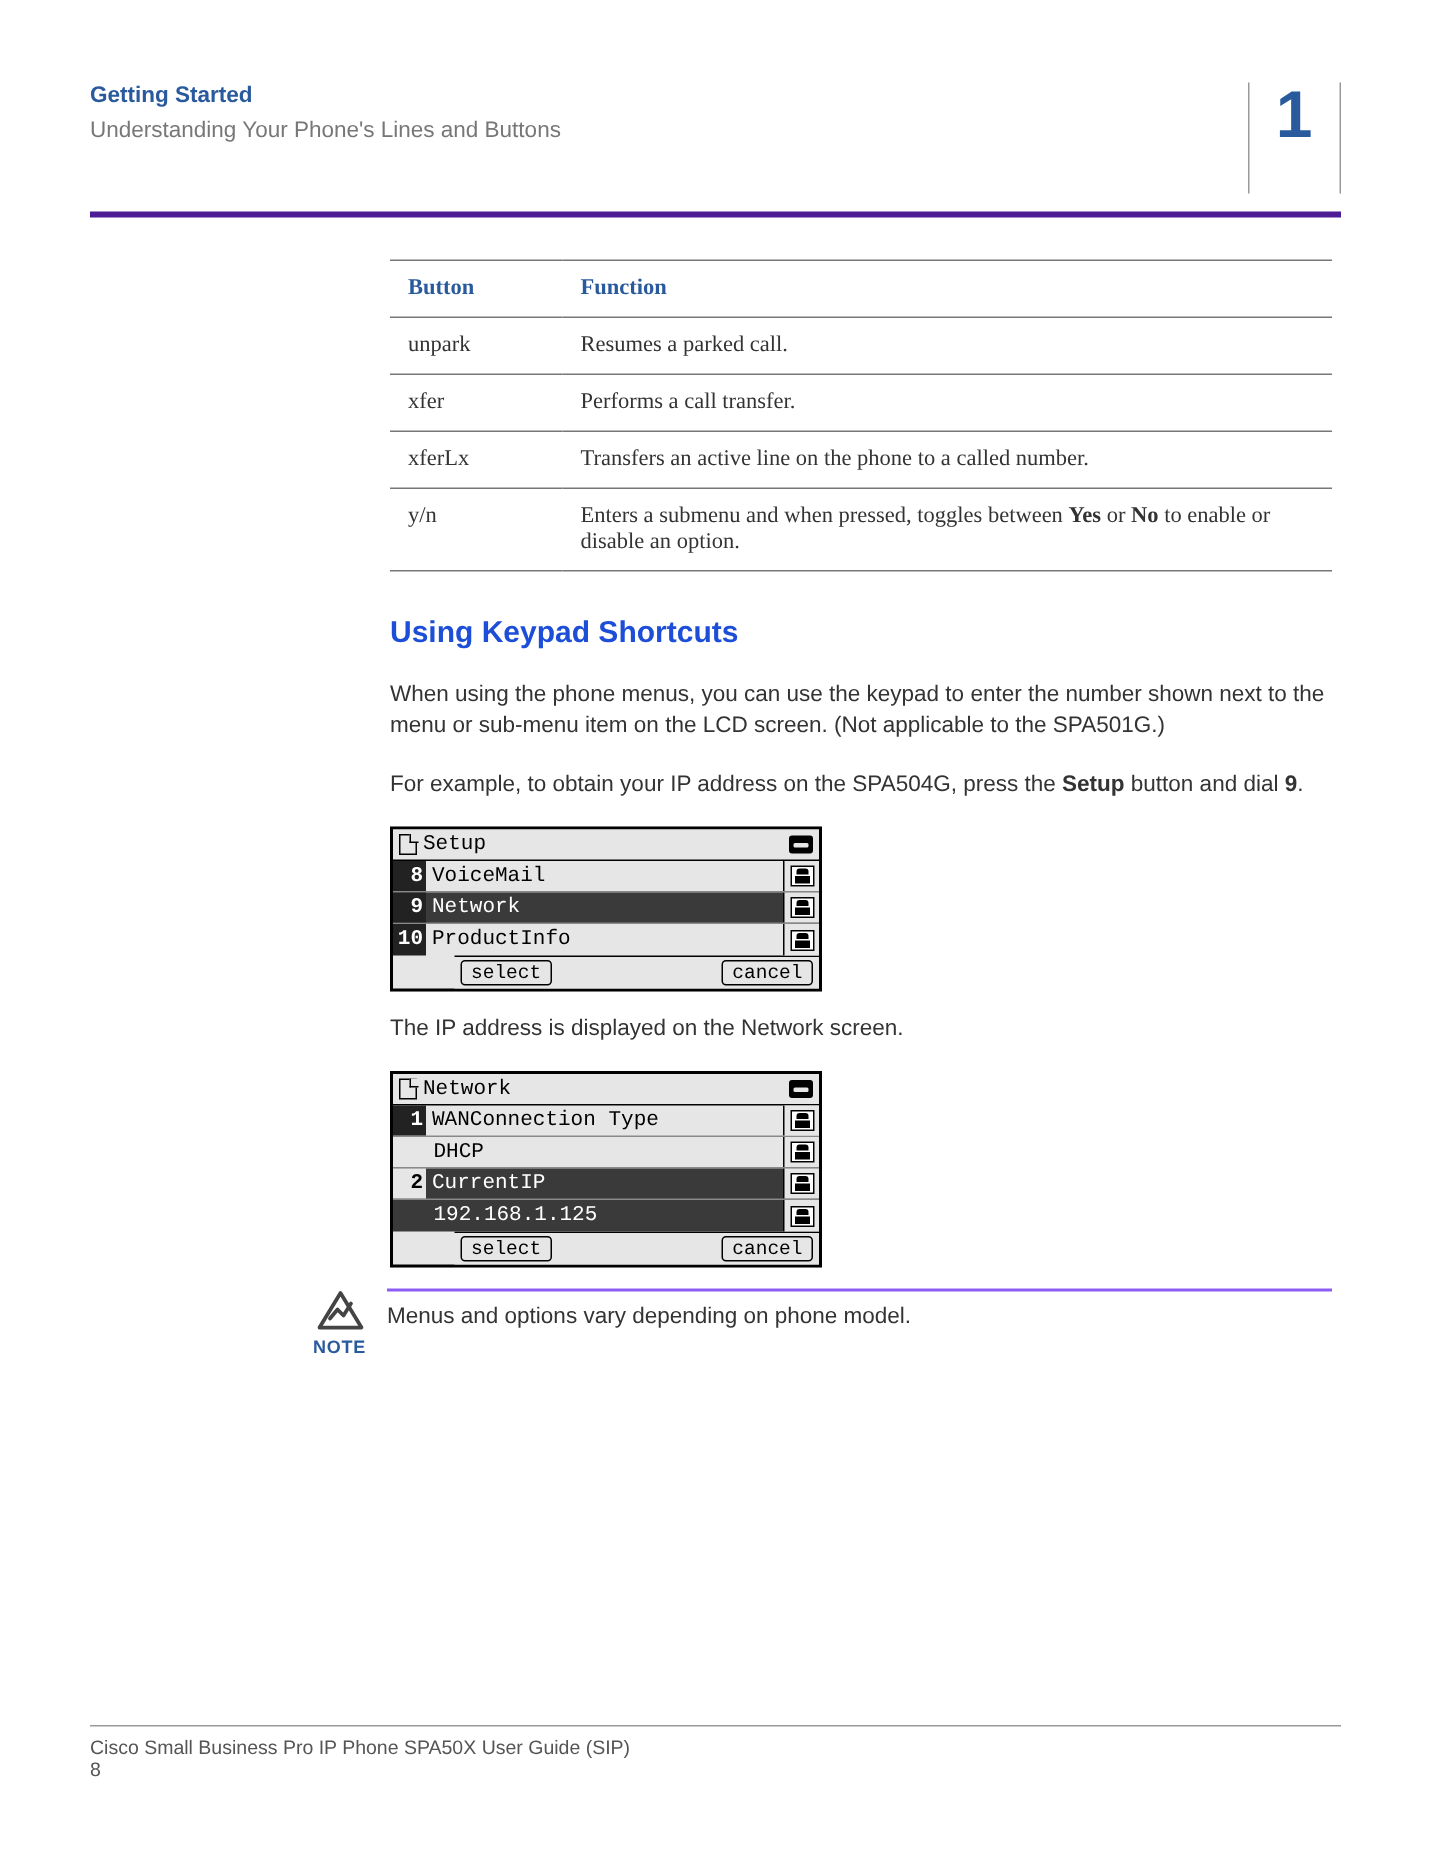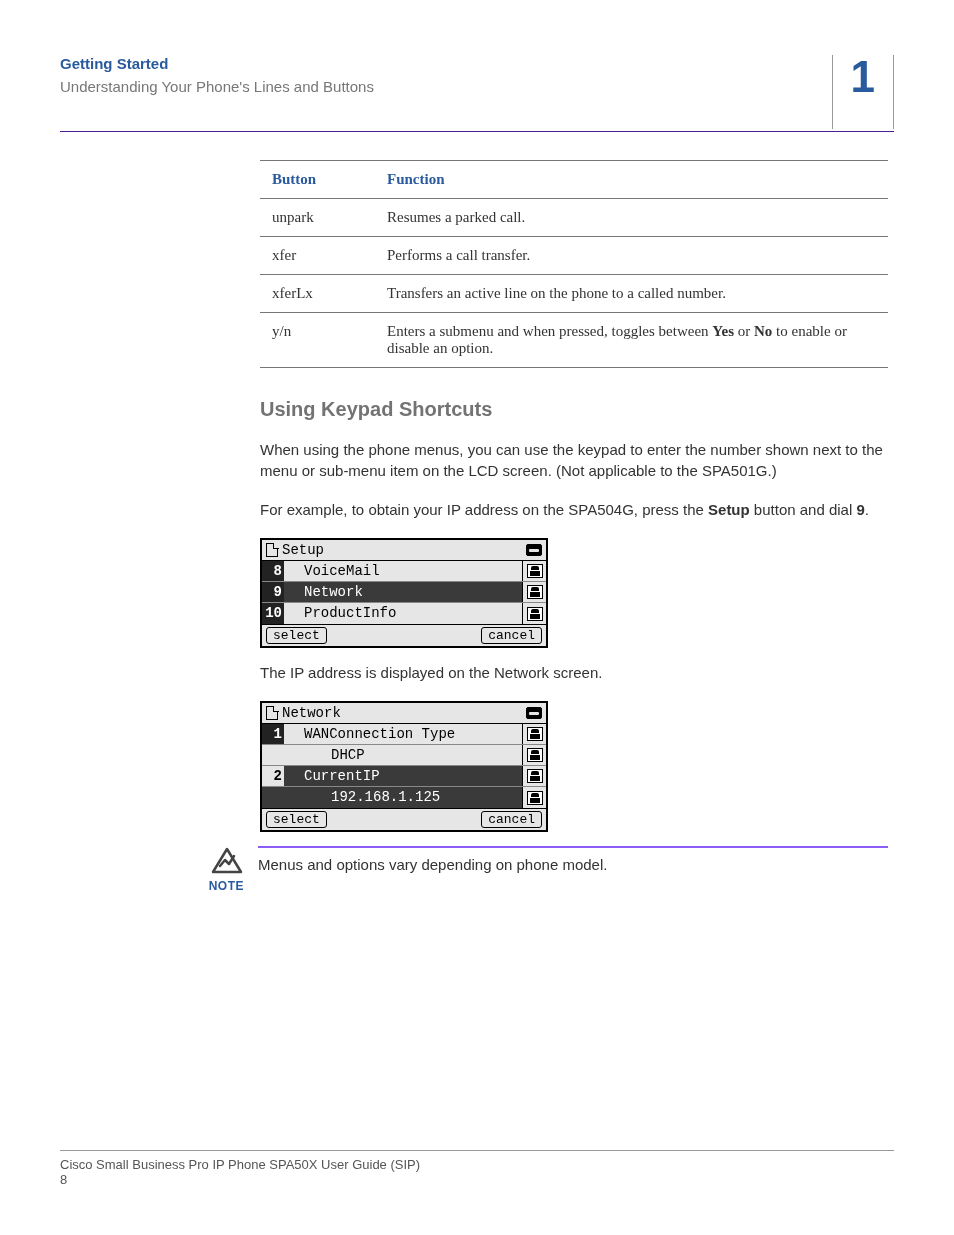--- a/index.html
+++ b/index.html
@@ -14,22 +14,22 @@
     height: 1235px;
     position: relative;
   }
   .page {
     padding: 55px 60px 0 60px;
   }
   .header-row {
     display: flex;
     justify-content: center;
     align-items: flex-start;
-    border-bottom: 1px solid #4c1d95;
-    padding-bottom: 2px;
+    border-bottom: 4px solid #4c1d95;
+    padding-bottom: 12px;
     margin-bottom: 28px;
   }
   .header-left { flex: 1; }
   .chapter-title {
     color: #2a5a9e;
     font-weight: bold;
     font-size: 15px;
     margin: 0 0 6px 0;
   }
   .section-title {
@@ -69,21 +69,21 @@
     vertical-align: top;
     font-size: 15px;
   }
   table.btn-table th {
     color: #2a5a9e;
     font-weight: bold;
   }
   table.btn-table .col-btn { width: 115px; }
 
   h2.sub-heading {
-    color: #737373;
+    color: #1d4ed8;
     font-size: 20px;
     font-weight: bold;
     margin: 28px 0 18px 0;
   }
   p.body { margin: 0 0 18px 0; line-height: 1.4; }
   .b { font-weight: bold; }
 
   
   .lcd {
     width: 288px;
@@ -167,31 +167,32 @@
   .lcd-row.selected { background: #3a3a3a; color: #fff; }
   .lcd-row .num {
     width: 22px;
     text-align: right;
     padding-right: 2px;
     background: #222;
     color: #fff;
     font-weight: bold;
     line-height: 21px;
   }
-  .lcd-row .label { flex: 1; padding-left: 20px; line-height: 21px; }
-  .lcd-row.inset .label { padding-left: 27px; margin-left: 42px; }
+  .lcd-row .label { flex: 1; padding-left: 4px; line-height: 21px; }
+  .lcd-row.inset .label { padding-left: 27px; }
   .lcd-row .num.light { background: #e6e6e6; color:#000; }
   .lcd-row .rt { width: 24px; border-left: 1px solid #000; display:flex; align-items:center; justify-content:center; background:#e6e6e6; }
   .lcd-row.selected .rt { background:#e6e6e6; color:#000; }
   .lcd-soft {
     display: flex;
     justify-content: space-between;
     border-top: 1px solid #000;
     padding: 2px 4px;
     background: #e6e6e6;
+    margin-left: 41px;
   }
   .softkey {
     border: 1px solid #000;
     border-radius: 3px;
     background: #e6e6e6;
     padding: 0 6px;
     font-size: 13px;
   }
 
   .note-block {

